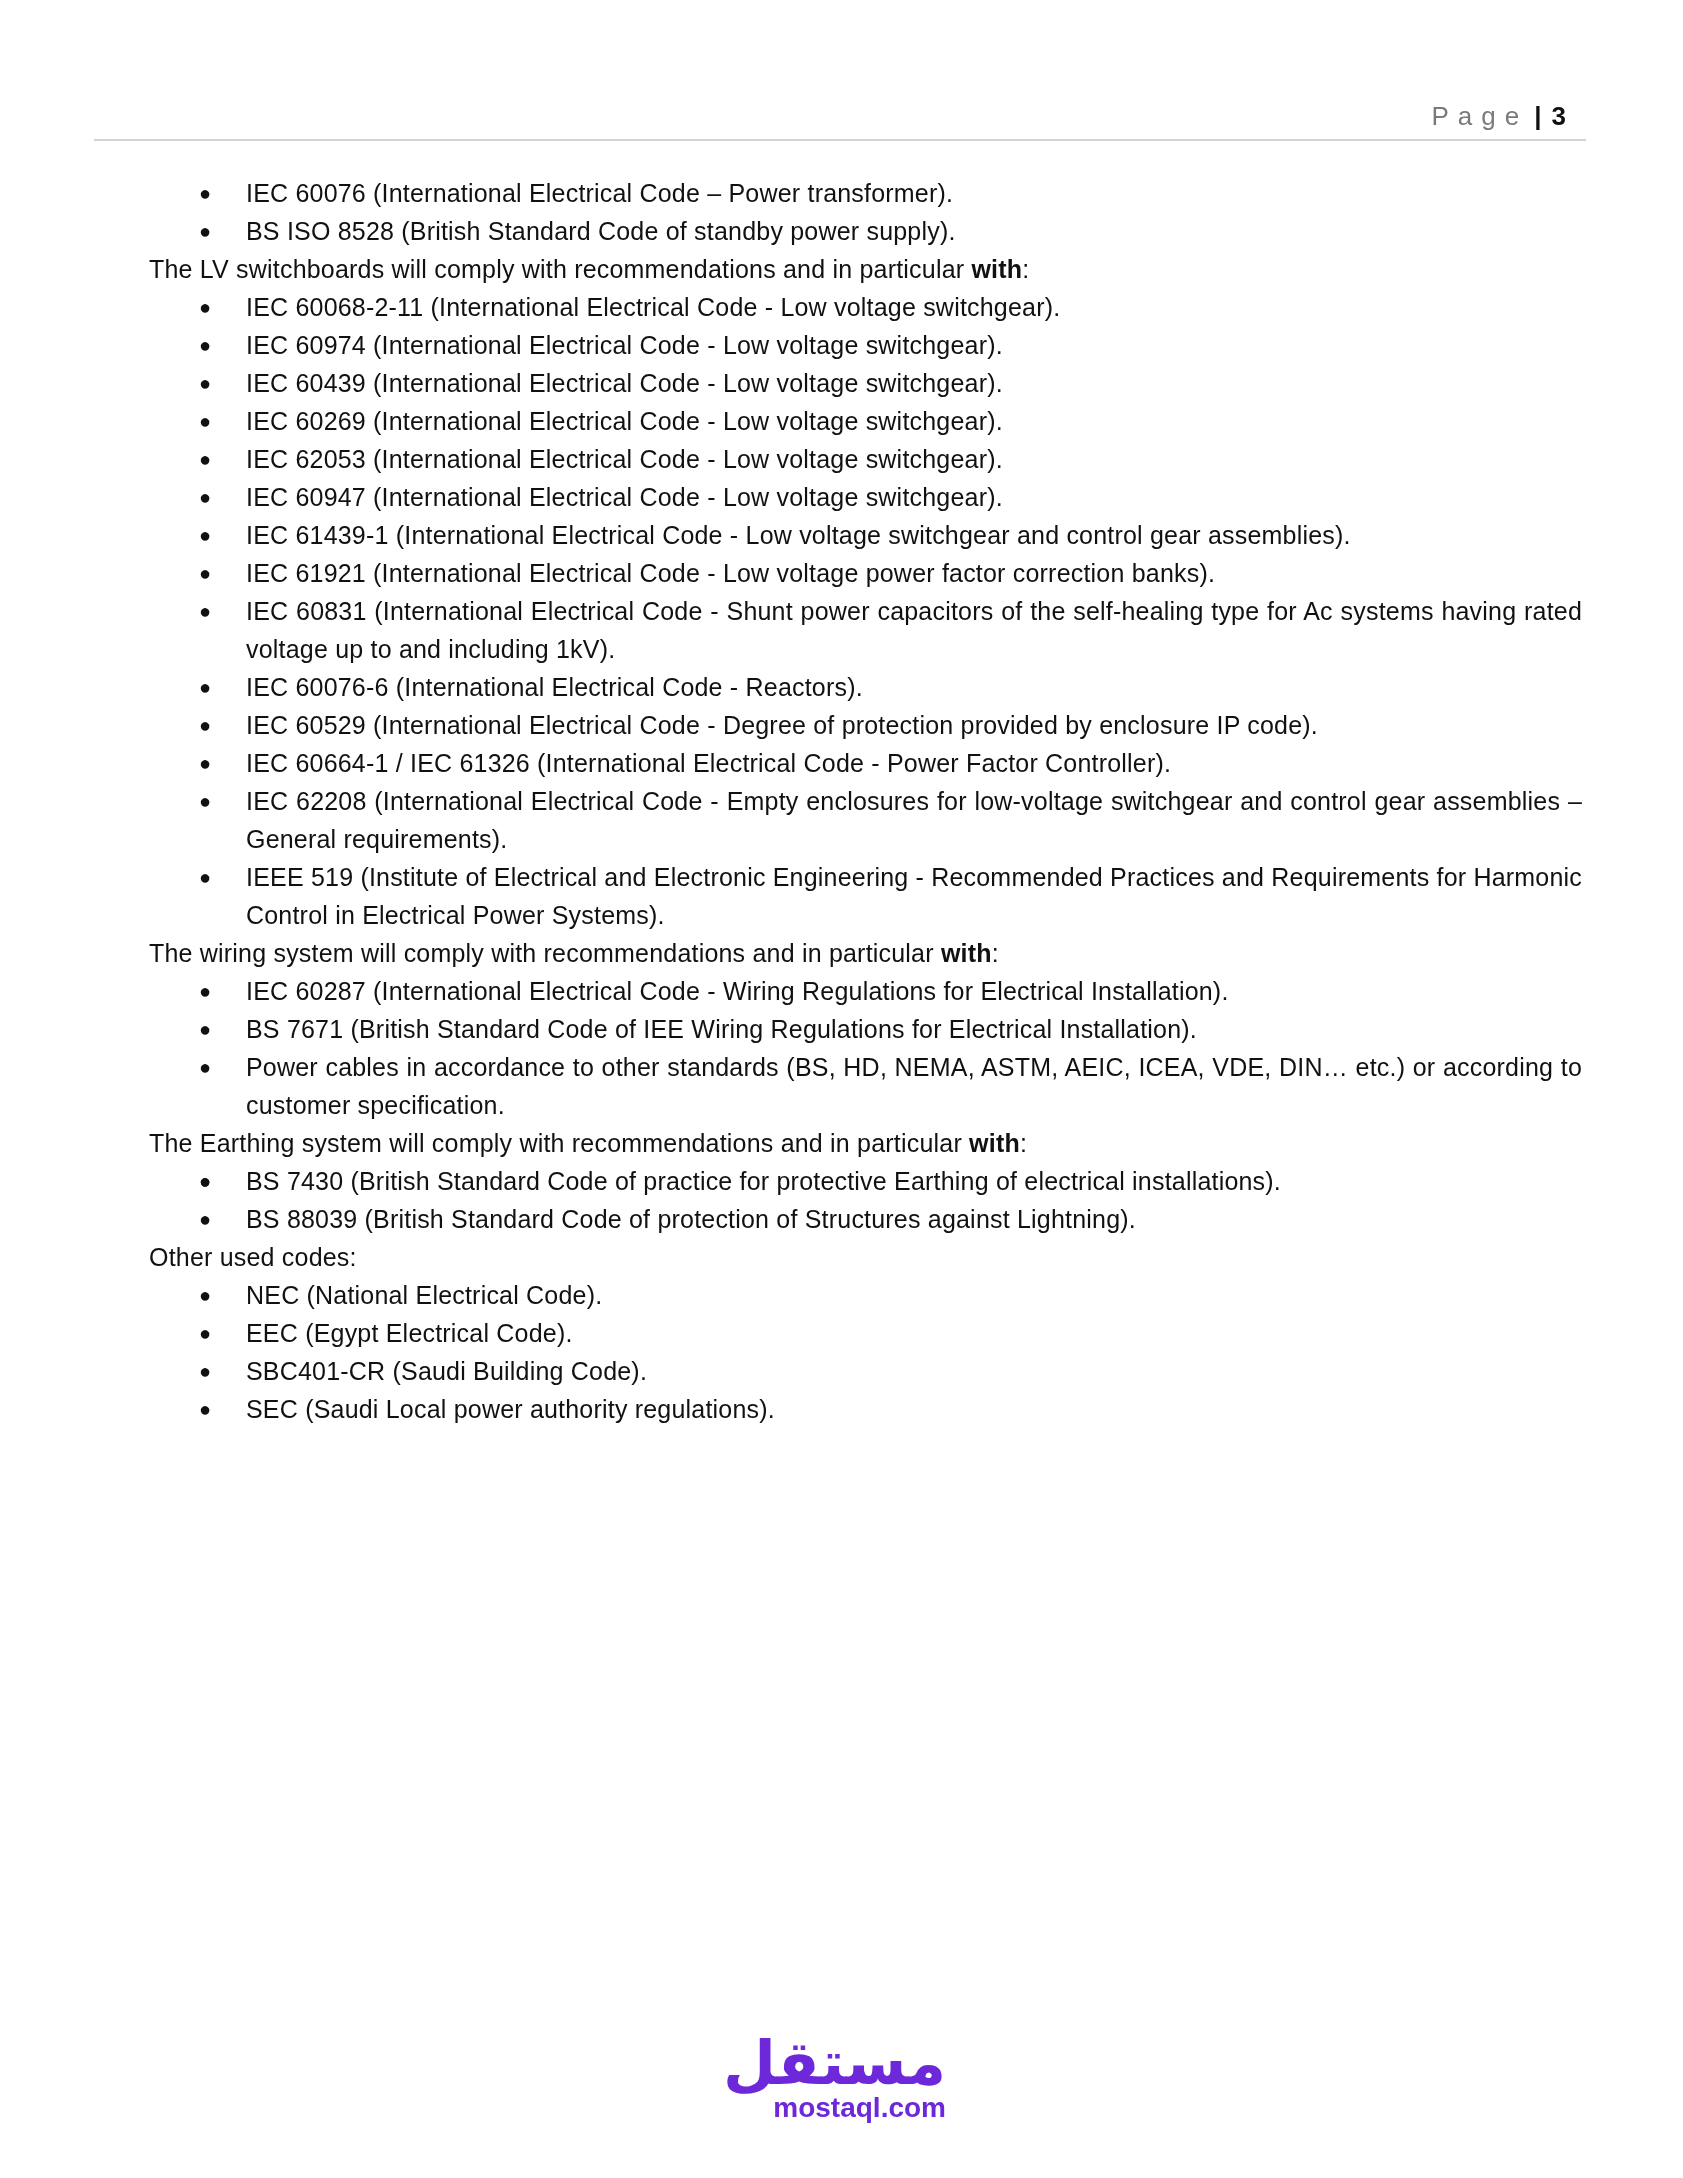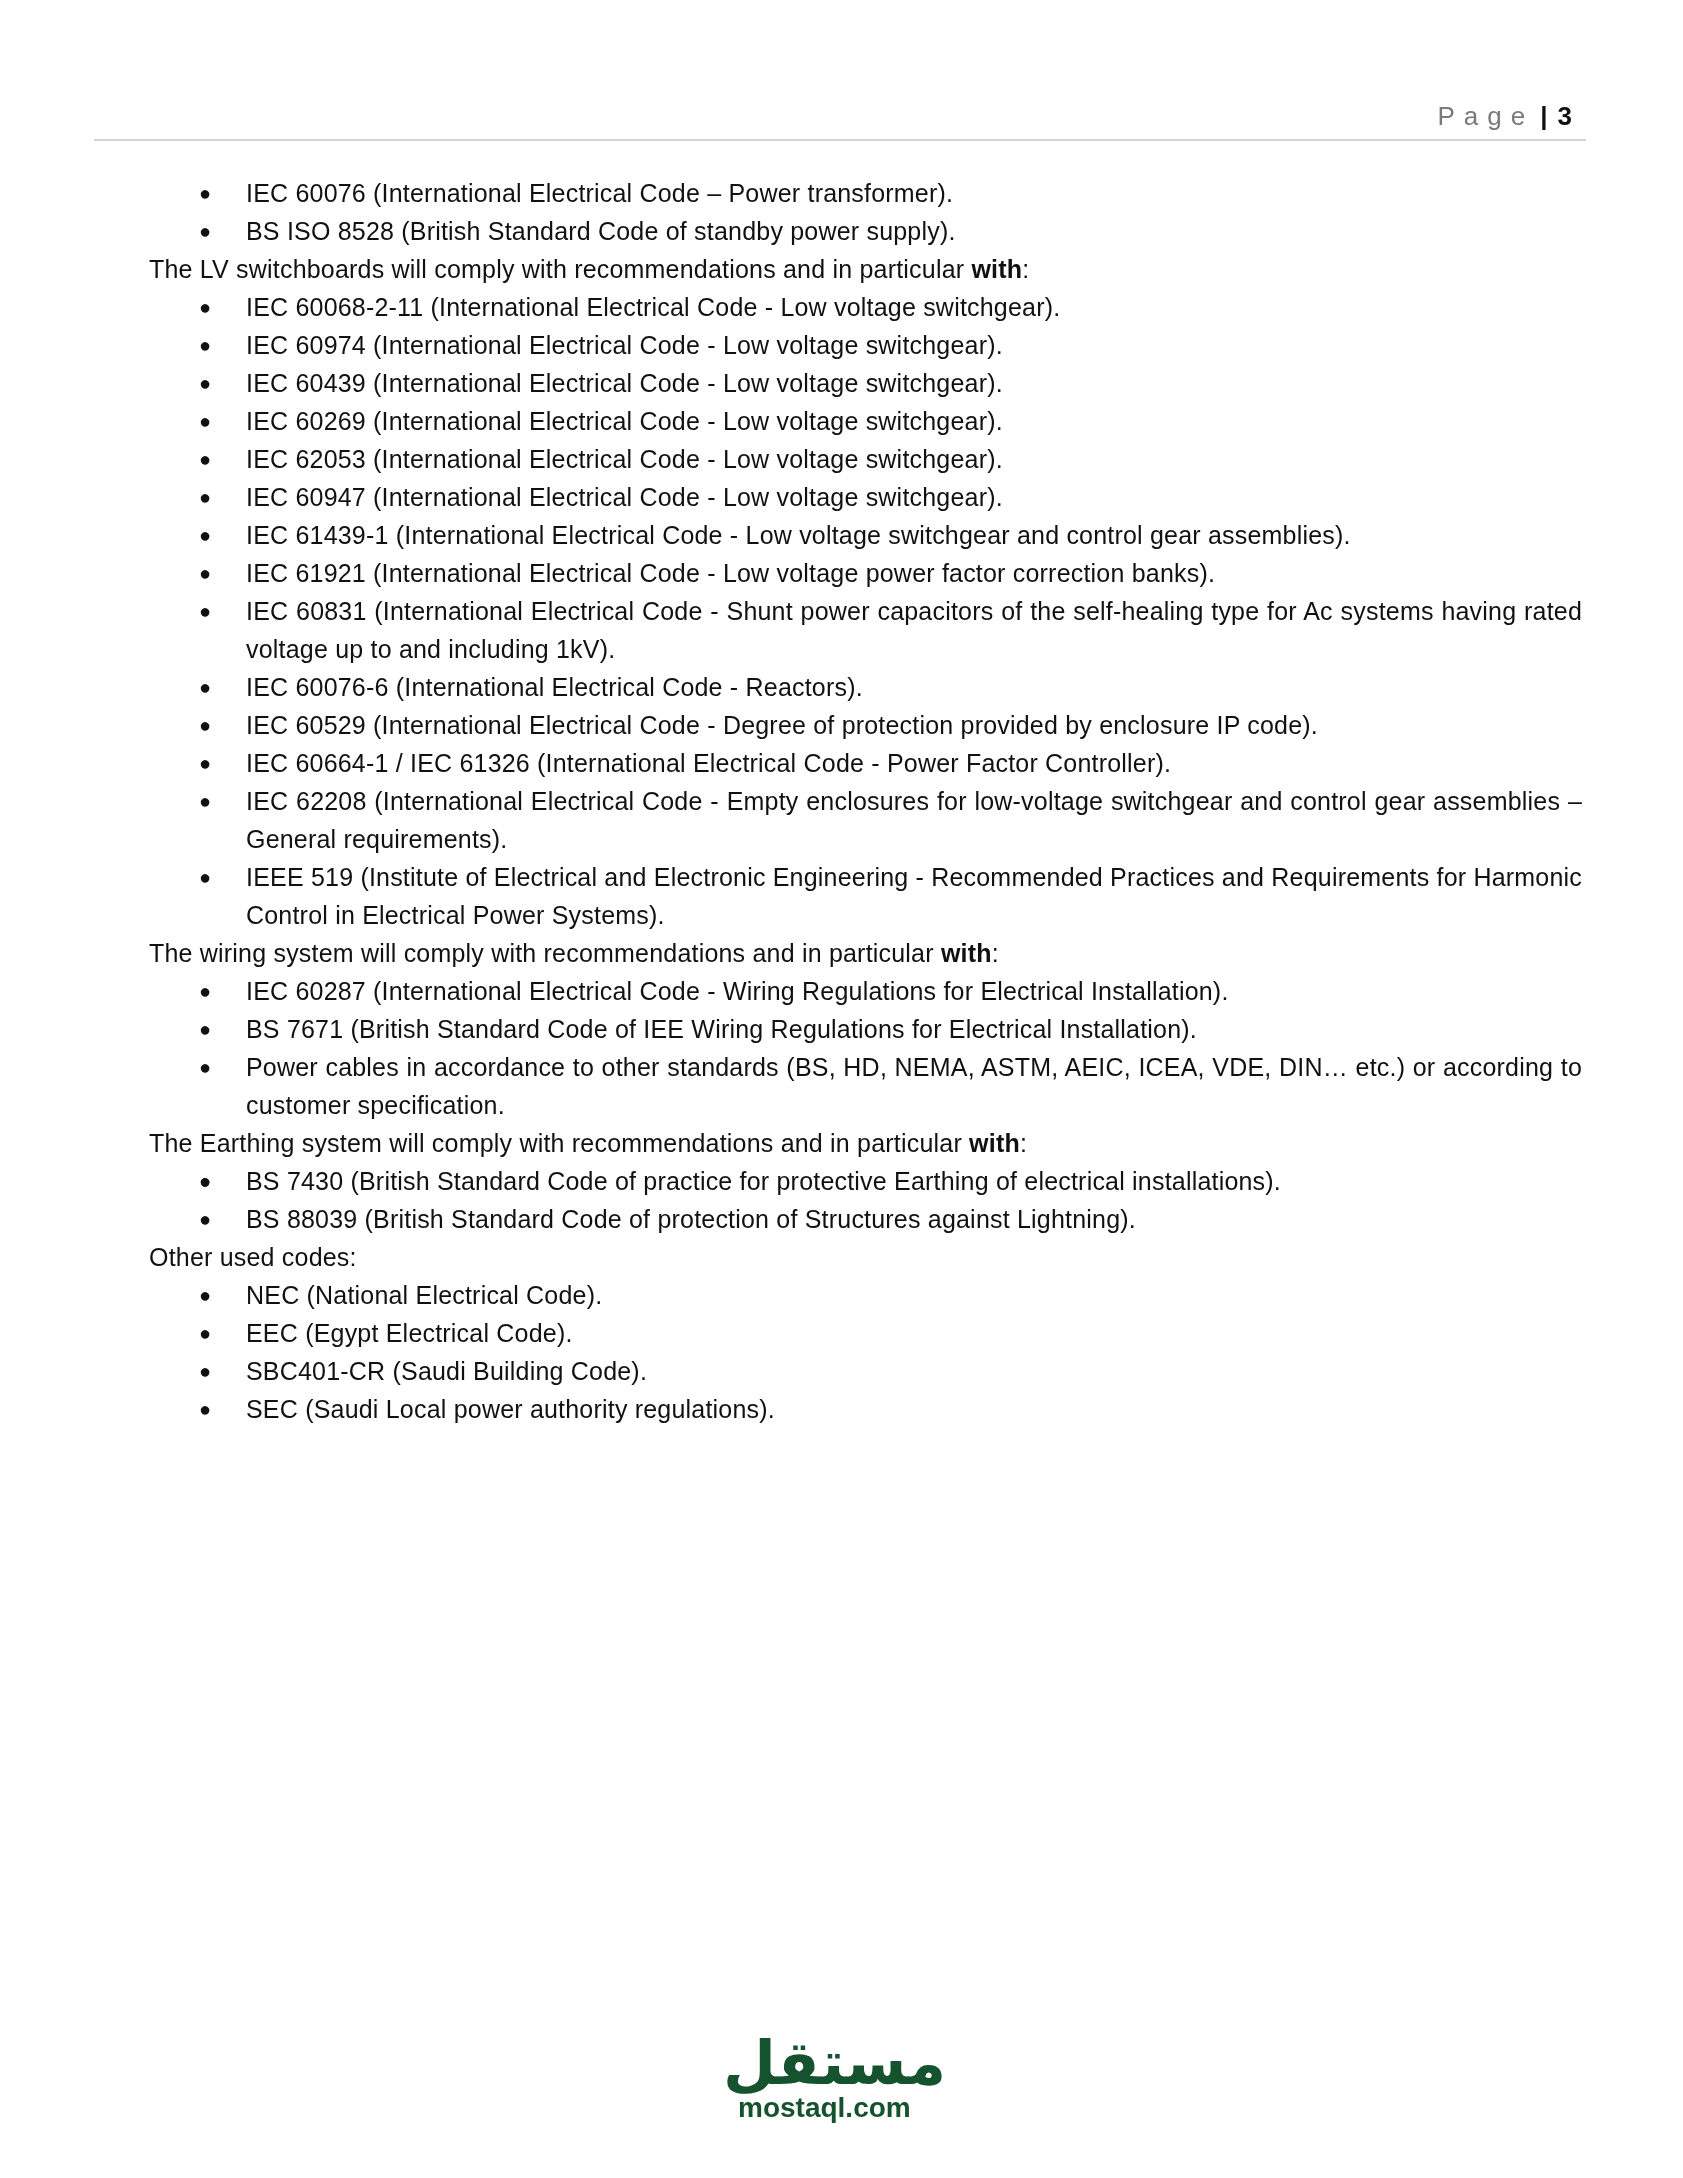--- a/index.html
+++ b/index.html
@@ -1,31 +1,31 @@
 <!DOCTYPE html>
 <html><head>
 <meta charset="utf-8">
 <style>
   html, body { margin: 0; padding: 0; background: #ffffff; }
   body { width: 1683px; height: 2178px; position: relative; overflow: hidden;
          font-family: "Liberation Sans", sans-serif; color: #111; }
   .header { position: absolute; left: 94px; top: 99px; width: 1492px; height: 40px;
             border-bottom: 2px solid #d4d4d4; }
-  .page-num { position: absolute; right: 14px; top: 2px; font-size: 26px; color: #7a7a7a;
+  .page-num { position: absolute; right: 20px; top: 2px; font-size: 26px; color: #7a7a7a;
               letter-spacing: 9px; }
   .page-num .sep { color: #111; letter-spacing: 0; margin-left: 6px; margin-right: 10px; font-weight: bold; }
   .page-num .num { color: #111; font-weight: bold; letter-spacing: 0; }
   .content { position: absolute; left: 149px; top: 174px; width: 1433px;
              font-size: 25px; line-height: 38px; letter-spacing: 0.2px; }
   .intro { margin: 0; }
   .intro b { font-weight: bold; }
   ul { list-style: none; margin: 0; padding: 0; }
   li { position: relative; padding-left: 97px; text-align: justify; }
   li .bullet { position: absolute; left: 50px; top: 0; font-size: 20px; }
-  .watermark { position: absolute; left: 738px; top: 2032px; width: 208px; text-align: left; color: #14532d; }
+  .watermark { position: absolute; left: 738px; top: 2032px; width: 208px; text-align: right; color: #6d28d9; }
   .wm-ar { font-size: 61px; font-weight: bold; line-height: 61px; font-family: "DejaVu Sans", sans-serif; }
   .wm-en { font-size: 28px; font-weight: bold; line-height: 30px; }
 </style>
 </head>
 <body>
 
 <div class="header">
   <div class="page-num"><span>Page</span><span class="sep">|</span><span class="num">3</span></div>
 </div>
 

